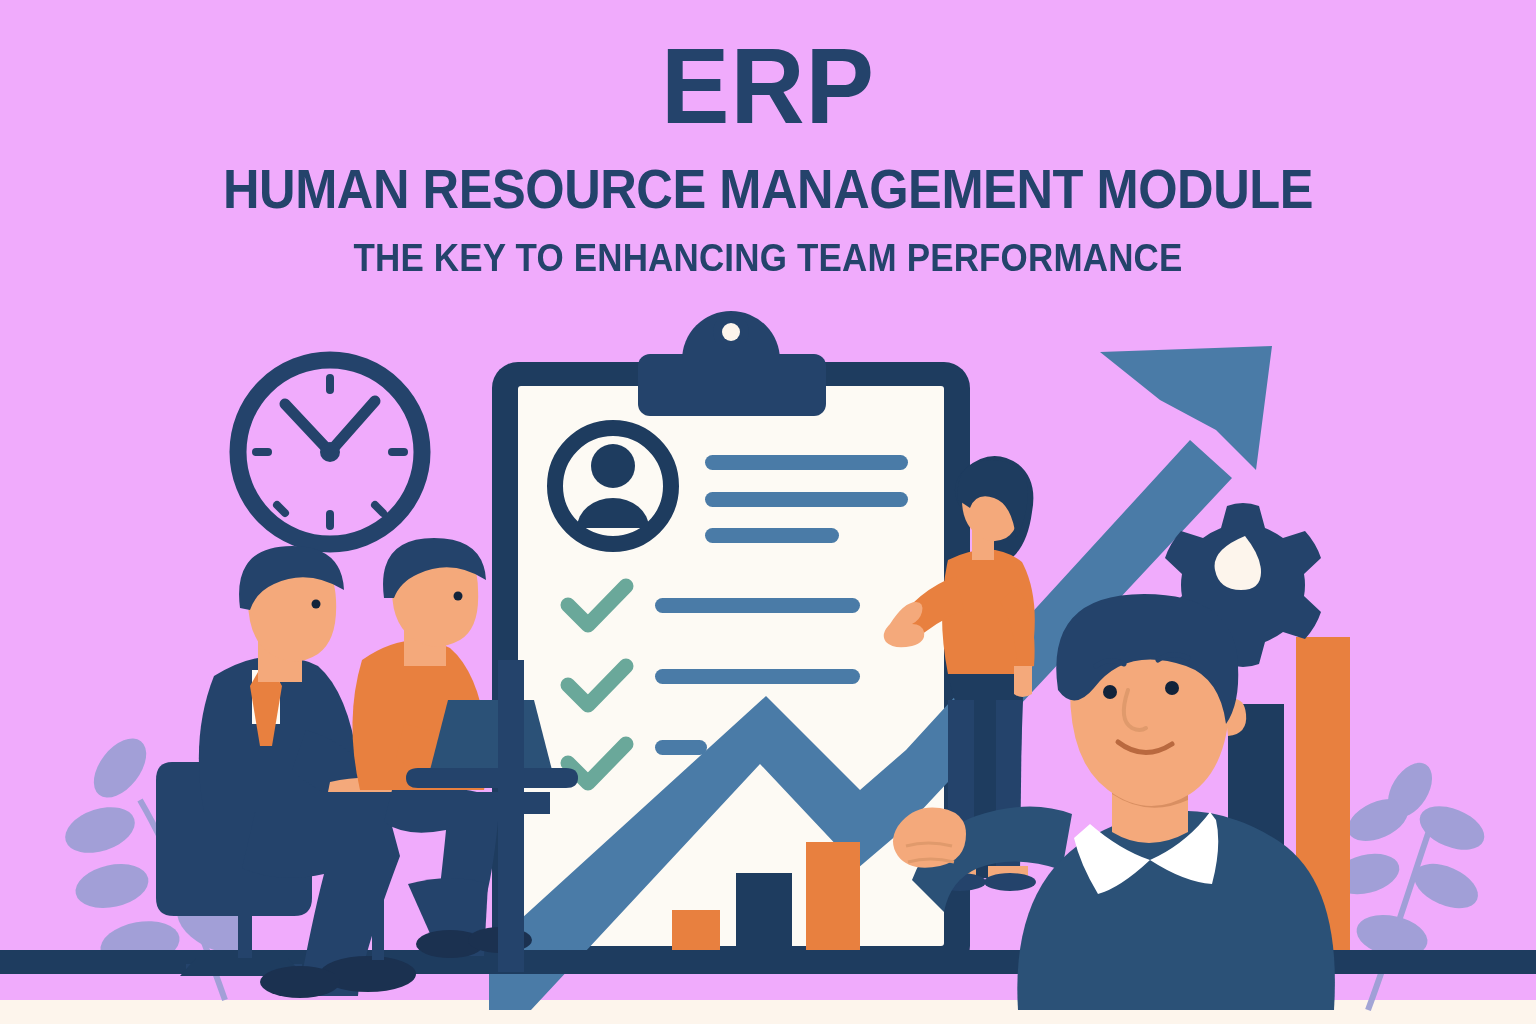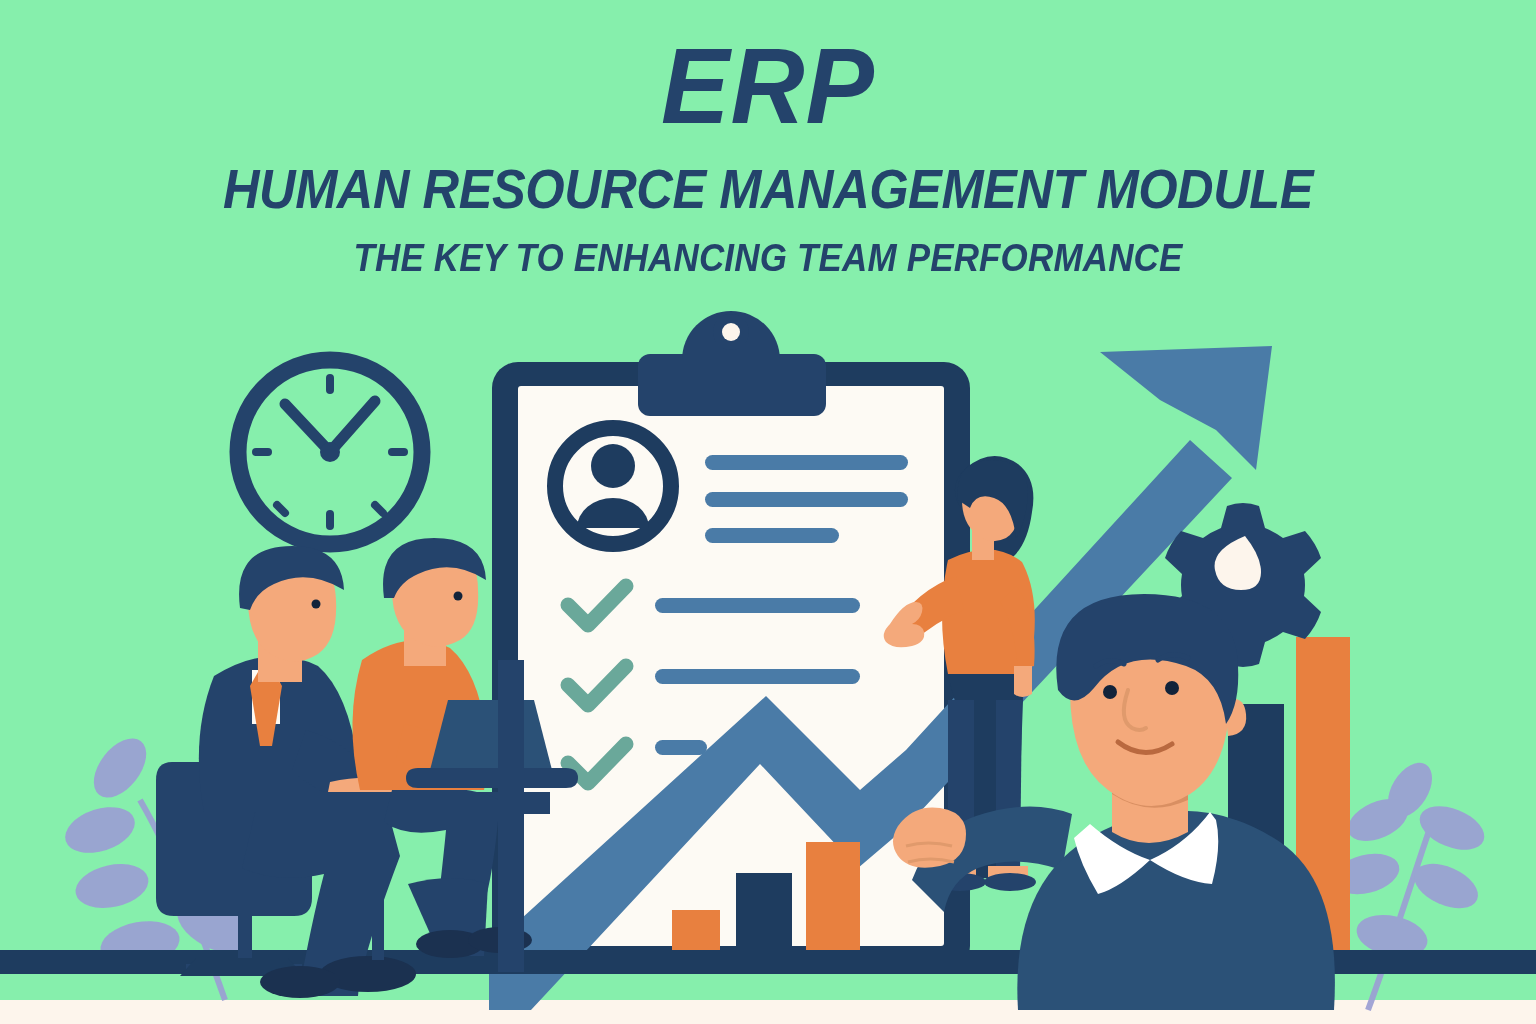--- a/index.html
+++ b/index.html
@@ -1,21 +1,21 @@
 <!DOCTYPE html>
 <html><head>
 <meta charset="utf-8">
 <style>
   * { margin:0; padding:0; box-sizing:border-box; }
   html,body { width:1536px; height:1024px; overflow:hidden; }
   body {
     background:#fdf5ec;
     font-family:"Liberation Sans", sans-serif;
   }
-  #stage { position:relative; width:1536px; height:1000px; background:#86efac;font-style:italic; }
+  #stage { position:relative; width:1536px; height:1000px; background:#f0abfc; }
 
   
   .hdr { position:absolute; left:0; right:0; top:0; text-align:center; }
   .t-erp {
     font-size:108px; font-weight:700; color:#24436b; letter-spacing:1px;
     line-height:1; padding-top:32px; transform:scaleX(.95);
   }
   .t-main {
     font-size:55px; font-weight:700; color:#24436b;
     line-height:1; padding-top:22px; transform:scaleX(.92);

